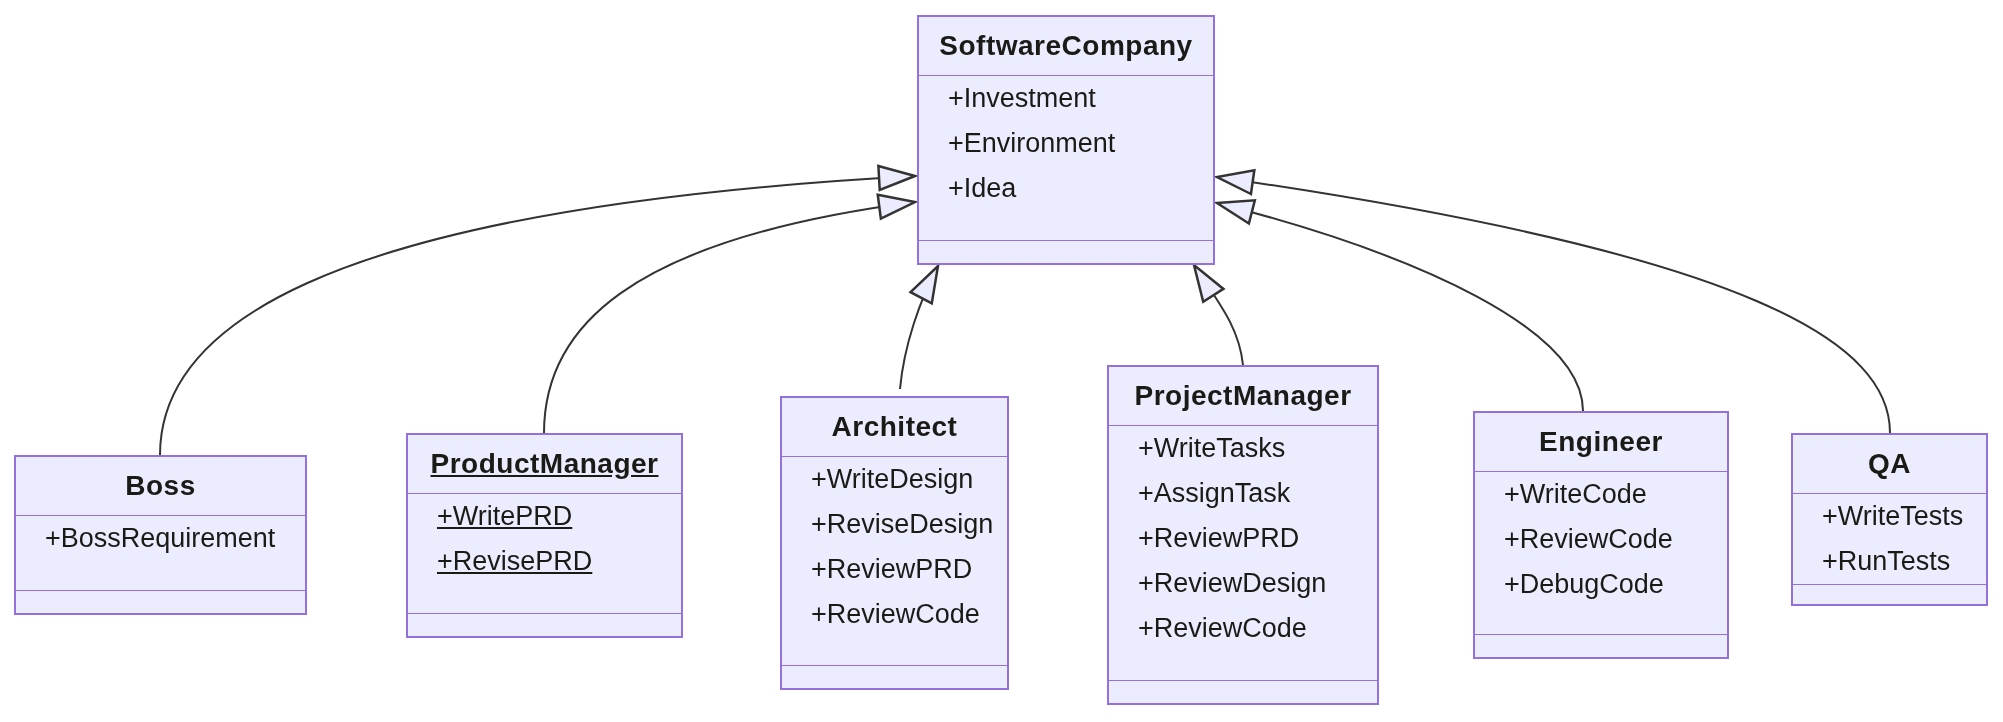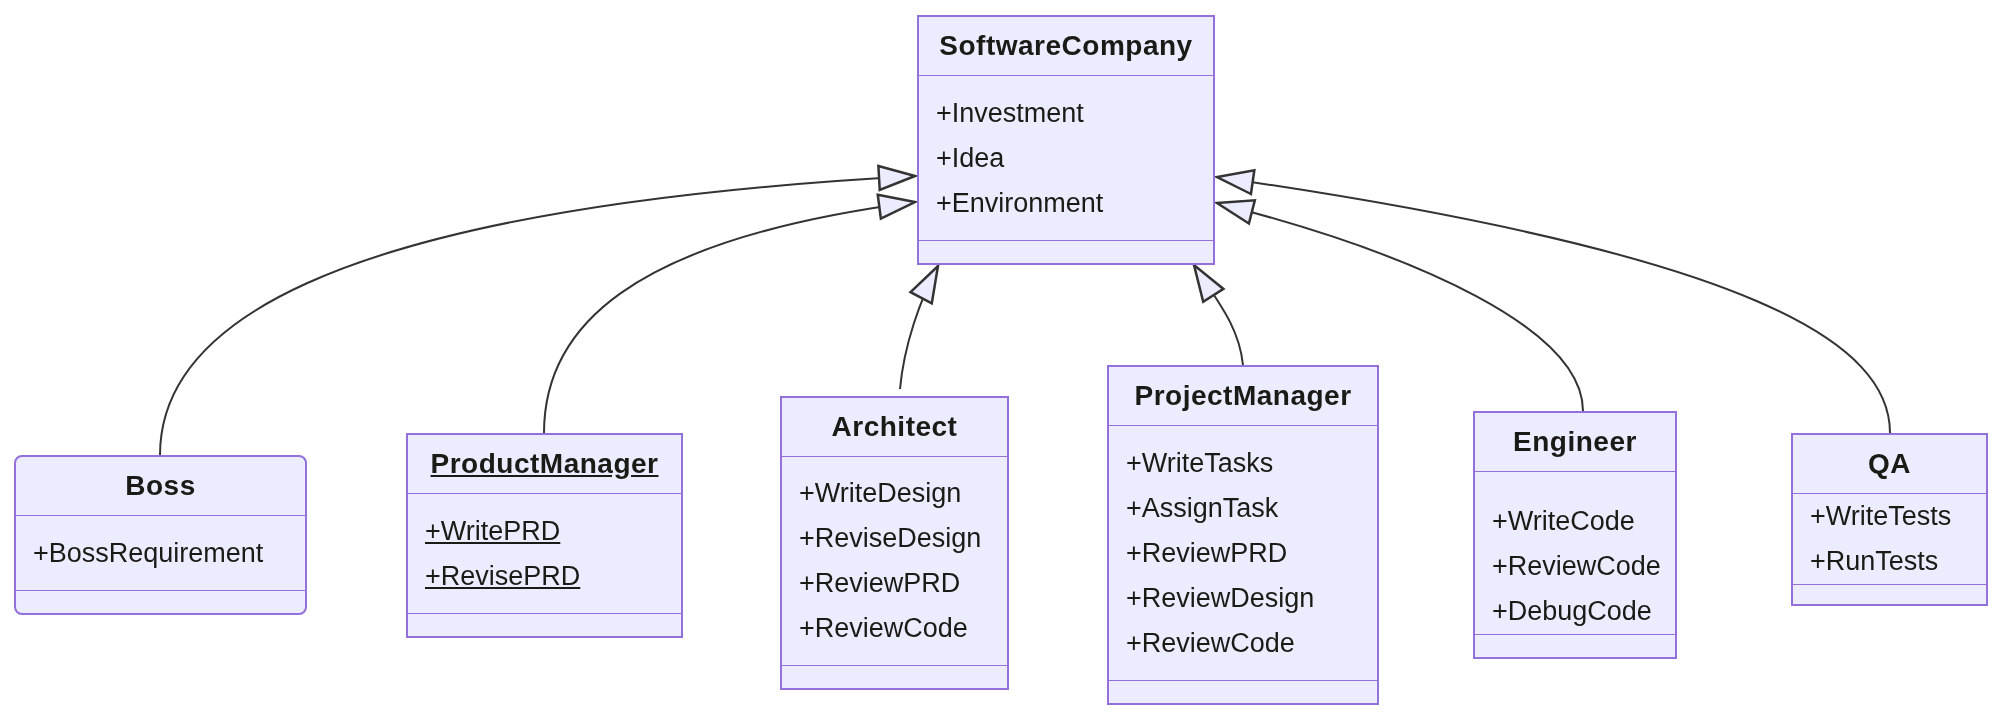--- a/index.html
+++ b/index.html
@@ -38,22 +38,22 @@
     justify-content: center;
     font-size: 28px;
     font-weight: bold;
     border-bottom: 1.5px solid #9370DB;
     letter-spacing: 0.5px;
   }
   .uml-members {
     flex: 1 1 auto;
     display: flex;
     flex-direction: column;
-    justify-content: center;
-    padding-left: 17px;
+    justify-content: flex-start;
+    padding-left: 29px;
     border-bottom: 1.5px solid #9370DB;
   }
   .uml-member {
     font-size: 27px;
     line-height: 45px;
     white-space: nowrap;
   }
   .uml-footer {
     flex: 0 0 22px;
   }
@@ -79,27 +79,27 @@
     <path class="edge-path" marker-end="url(#tri)" d="M 900 389 C 904 345, 920 300, 938 266"></path>
     <path class="edge-path" marker-end="url(#tri)" d="M 1243 365 C 1239 325, 1215 298, 1194 265"></path>
     <path class="edge-path" marker-end="url(#tri)" d="M 1583 411 C 1583 330, 1420 255, 1217 203"></path>
     <path class="edge-path" marker-end="url(#tri)" d="M 1890 433 C 1890 345, 1760 255, 1217 177"></path>
   </svg>
 
   <div class="uml-class" style="left:917px; top:15px; width:298px; height:250px;">
     <div class="uml-title">SoftwareCompany</div>
     <div class="uml-members">
       <div class="uml-member">+Investment</div>
+      <div class="uml-member">+Environment</div>
       <div class="uml-member">+Idea</div>
-      <div class="uml-member">+Environment</div>
     </div>
     <div class="uml-footer"></div>
   </div>
 
-  <div class="uml-class" style="left:14px; top:455px; width:293px; height:160px;border-radius:8px;">
+  <div class="uml-class" style="left:14px; top:455px; width:293px; height:160px;">
     <div class="uml-title">Boss</div>
     <div class="uml-members">
       <div class="uml-member">+BossRequirement</div>
     </div>
     <div class="uml-footer"></div>
   </div>
 
   <div class="uml-class" style="left:406px; top:433px; width:277px; height:205px;text-decoration:underline;">
     <div class="uml-title">ProductManager</div>
     <div class="uml-members">
@@ -125,21 +125,21 @@
     <div class="uml-members">
       <div class="uml-member">+WriteTasks</div>
       <div class="uml-member">+AssignTask</div>
       <div class="uml-member">+ReviewPRD</div>
       <div class="uml-member">+ReviewDesign</div>
       <div class="uml-member">+ReviewCode</div>
     </div>
     <div class="uml-footer"></div>
   </div>
 
-  <div class="uml-class" style="left:1473px; top:411px; width:204px; height:248px;gap:27px;">
+  <div class="uml-class" style="left:1473px; top:411px; width:256px; height:248px;">
     <div class="uml-title">Engineer</div>
     <div class="uml-members">
       <div class="uml-member">+WriteCode</div>
       <div class="uml-member">+ReviewCode</div>
       <div class="uml-member">+DebugCode</div>
     </div>
     <div class="uml-footer"></div>
   </div>
 
   <div class="uml-class" style="left:1791px; top:433px; width:197px; height:173px;">

